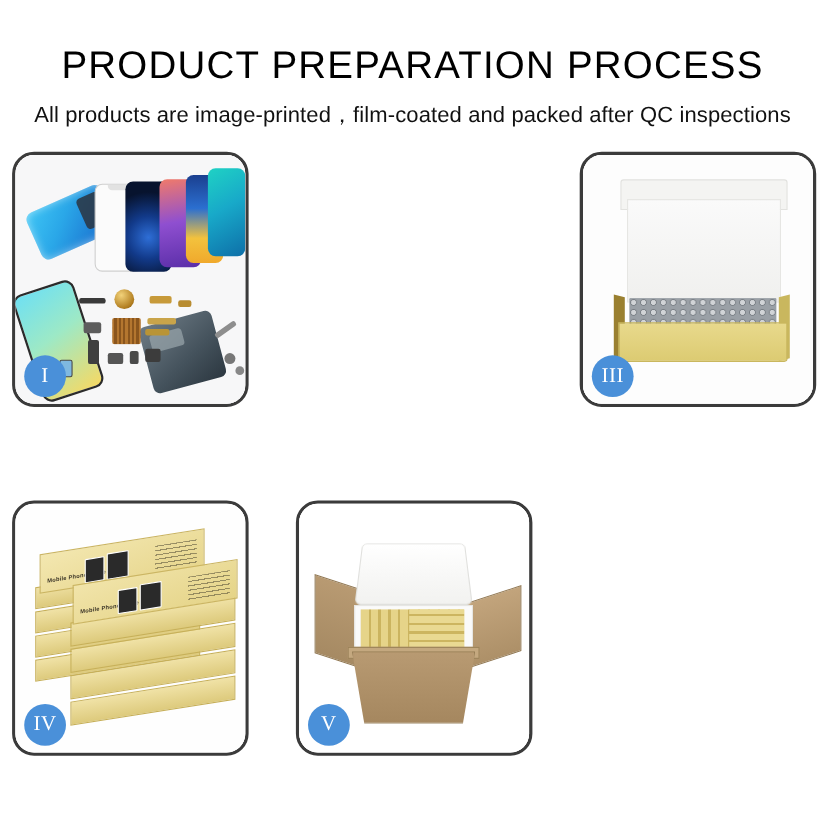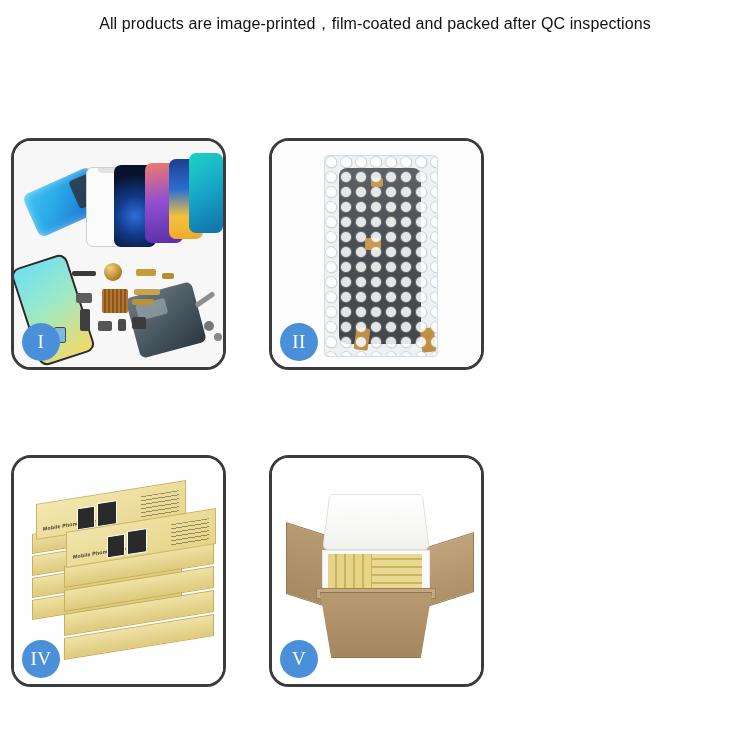--- a/index.html
+++ b/index.html
@@ -29,21 +29,21 @@
     font-size: 35px;
     letter-spacing: 1.1px;
     font-weight: 400;
     color: #000000;
     font-family: "Liberation Sans", sans-serif;
     line-height: 1.0;
   }
   .subtitle {
     margin: 0;
     padding-top: 14px;
-    font-size: 16px;
+    font-size: 20px;
     font-weight: 400;
     color: #111111;
     letter-spacing: 0.1px;
     font-family: "Liberation Sans", sans-serif;
   }
 
   
   .grid {
     position: absolute;
     left: 0;
@@ -334,20 +334,21 @@
   }
   .c6-tape2 {
     position:absolute; left:46px; top:148px; width:14px; height:18px;
     background: rgba(150,126,90,.6);
   }
 </style>
 </head>
 <body>
 
 <div class="header">
+  <h1 class="title">PRODUCT PREPARATION PROCESS</h1>
   <p class="subtitle">All products are image-printed，film-coated and packed after QC inspections</p>
 </div>
 
 <div class="grid">
 
   <div class="panel p1">
     <div class="panel-inner">
       <div class="scene1">
         <div class="ph-blue"></div>
         <div class="ph-white"></div>
@@ -371,36 +372,34 @@
         <div class="sp s10"></div>
         <div class="sp s11"></div>
         <div class="sp s12"></div>
         <div class="sp s13"></div>
         <div class="sp s14"></div>
       </div>
     </div>
     <div class="badge">I</div>
   </div>
 
-  <div class="panel p2">
+
+  <div class="panel p3">
     <div class="panel-inner">
-      <div class="scene2">
-        <div class="bubblebag">
-          <div class="innerpart"></div>
-          <div class="flexA"></div>
-          <div class="flexB"></div>
-          <div class="flexC"></div>
-          <div class="flexD"></div>
-        </div>
-        <div class="bubbleoverlay"></div>
+      <div class="scene3">
+        <div class="b3-lidback"></div>
+        <div class="b3-foam"></div>
+        <div class="b3-items"></div>
+        <div class="b3-left-flap"></div>
+        <div class="b3-right-flap"></div>
+        <div class="b3-front"></div>
       </div>
     </div>
-    <div class="badge">II</div>
+    <div class="badge">III</div>
   </div>
-
 
   <div class="panel p4">
     <div class="panel-inner">
       <div class="scene4">
 
         <div class="sb-edge" style="left:18px;  top:64px;  width:148px; height:18px; transform:skewY(-9deg);"></div>
         <div class="sb-edge" style="left:18px;  top:86px;  width:148px; height:18px; transform:skewY(-9deg);"></div>
         <div class="sb-edge" style="left:18px;  top:108px; width:148px; height:18px; transform:skewY(-9deg);"></div>
         <div class="sb-edge" style="left:18px;  top:130px; width:148px; height:18px; transform:skewY(-9deg);"></div>
 

